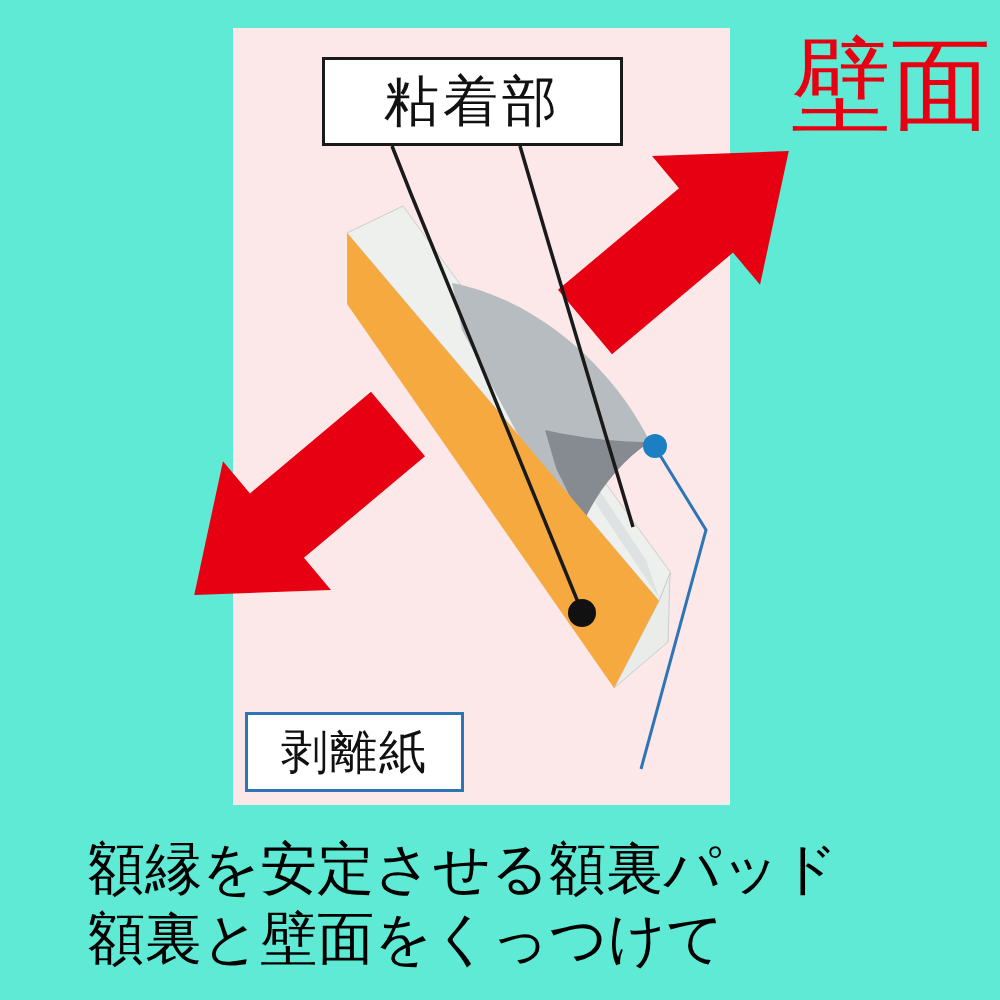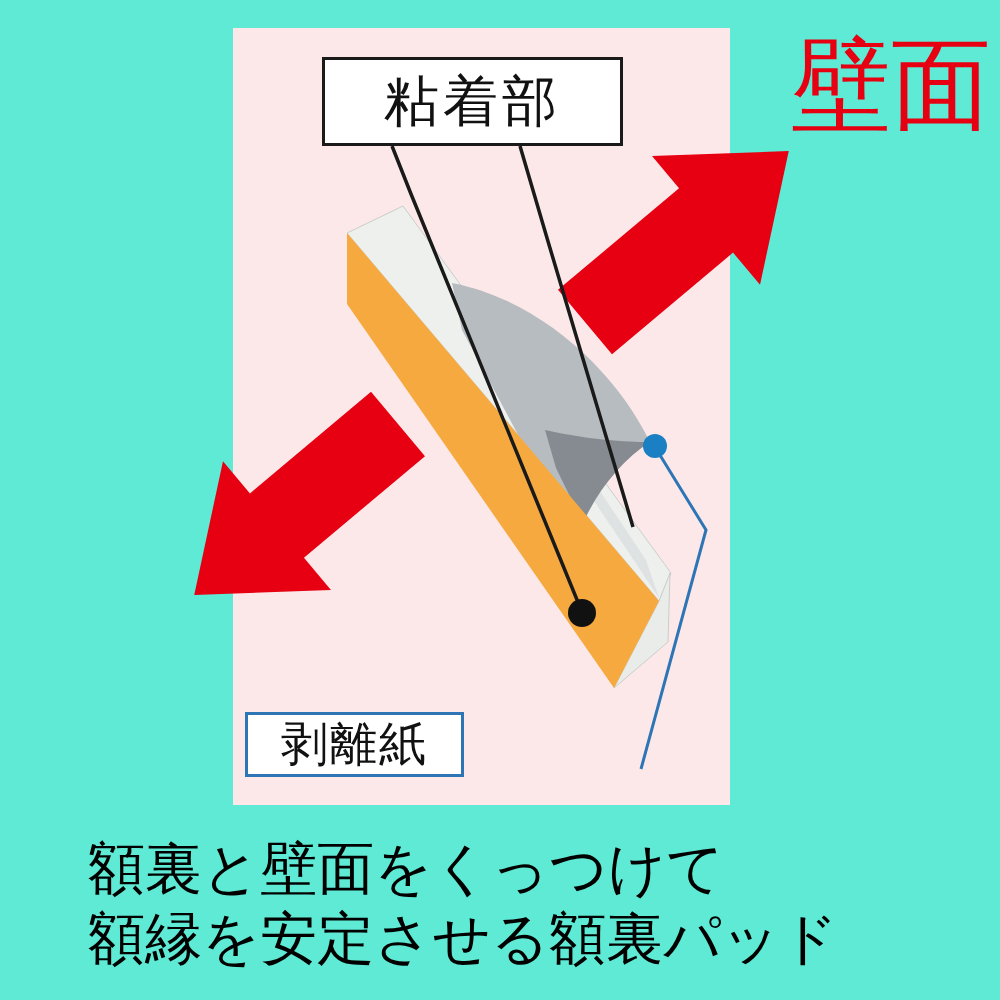--- a/index.html
+++ b/index.html
@@ -33,21 +33,21 @@
   }
   #adhesive-box {
     left: 322px; top: 57px;
     width: 301px; height: 89px;
     border: 3px solid #1a1a1a;
     font-size: 55px;
     letter-spacing: 4px;
   }
   #release-box {
     left: 245px; top: 712px;
-    width: 219px; height: 65px;
+    width: 219px; height: 80px;
     border: 3px solid #2e75b6;
     font-size: 47px;
     letter-spacing: 2px;
   }
   .red-label {
     position: absolute;
     color: #e60012;
     font-size: 100px;
     font-weight: 500;
     line-height: 1;
@@ -104,17 +104,17 @@
   <div id="adhesive-box" class="label-box">
     <span>粘着部</span>
   </div>
   <div id="release-box" class="label-box">
     <span>剥離紙</span>
   </div>
 
   <div id="wall-label" class="red-label">壁面</div>
 
   <div id="caption">
+    <div>額縁を安定させる額裏パッド</div>
     <div>額裏と壁面をくっつけて</div>
-    <div>額縁を安定させる額裏パッド</div>
   </div>
 
 </div>
 
 </body></html>

